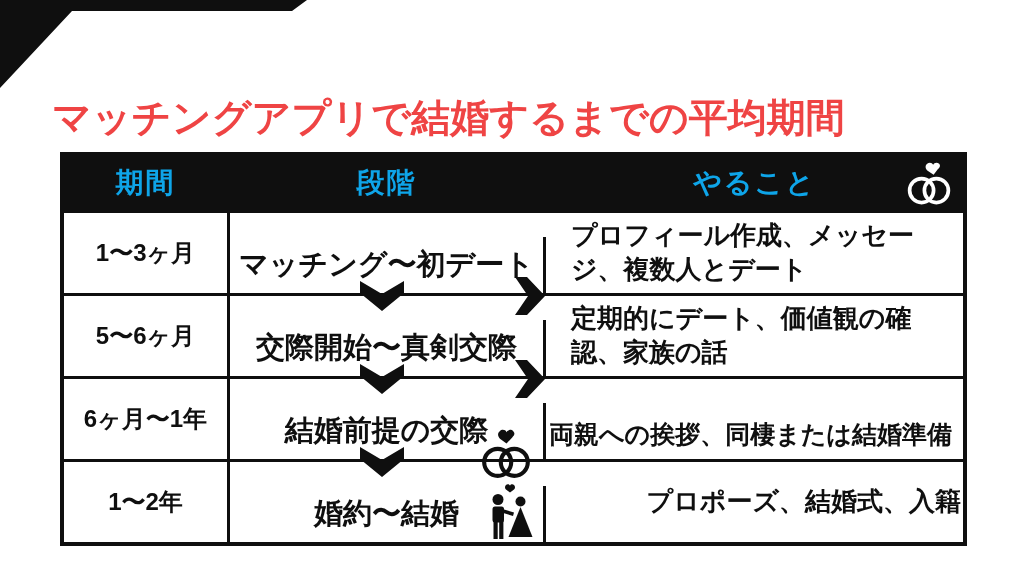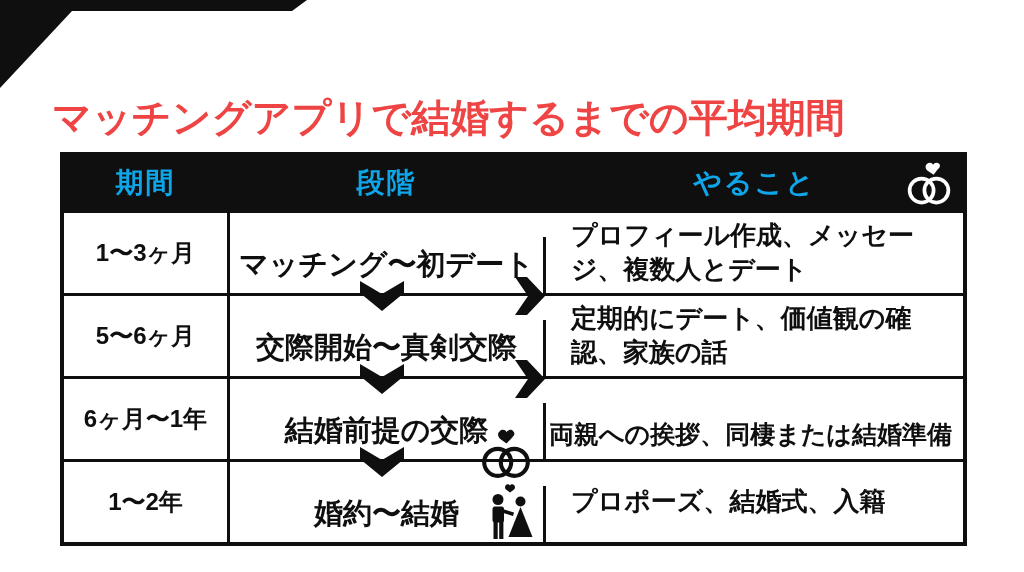--- a/index.html
+++ b/index.html
@@ -73,21 +73,21 @@
   .period-cell { font-size: 24px; }
   .stage-cell  { font-size: 29px; white-space: nowrap; margin-top: 24px; }
   .todo-cell {
     font-size: 26px;
     line-height: 1.3;
     justify-content: flex-start;
     text-align: left;
     padding: 2px 2px 2px 25px;
   }
   .todo-cell.one-line { white-space: nowrap; font-size: 25px; padding-left: 3px; margin-top: 31px; }
-  .todo-cell.centered { justify-content: flex-start; text-align: center; white-space: nowrap; }
+  .todo-cell.centered { justify-content: flex-end; text-align: center; white-space: nowrap; }
 
   
   .overlay-icon { position: absolute; pointer-events: none; }
   .down-arrow-1 { left: 360px; top: 281px; }
   .down-arrow-2 { left: 360px; top: 364px; }
   .down-arrow-3 { left: 360px; top: 447px; }
   .right-arrow-1 { left: 515px; top: 277px; }
   .right-arrow-2 { left: 515px; top: 360px; }
   .rings-row3 { left: 479px; top: 427px; }
   .couple-row4 { left: 485px; top: 483px; }

